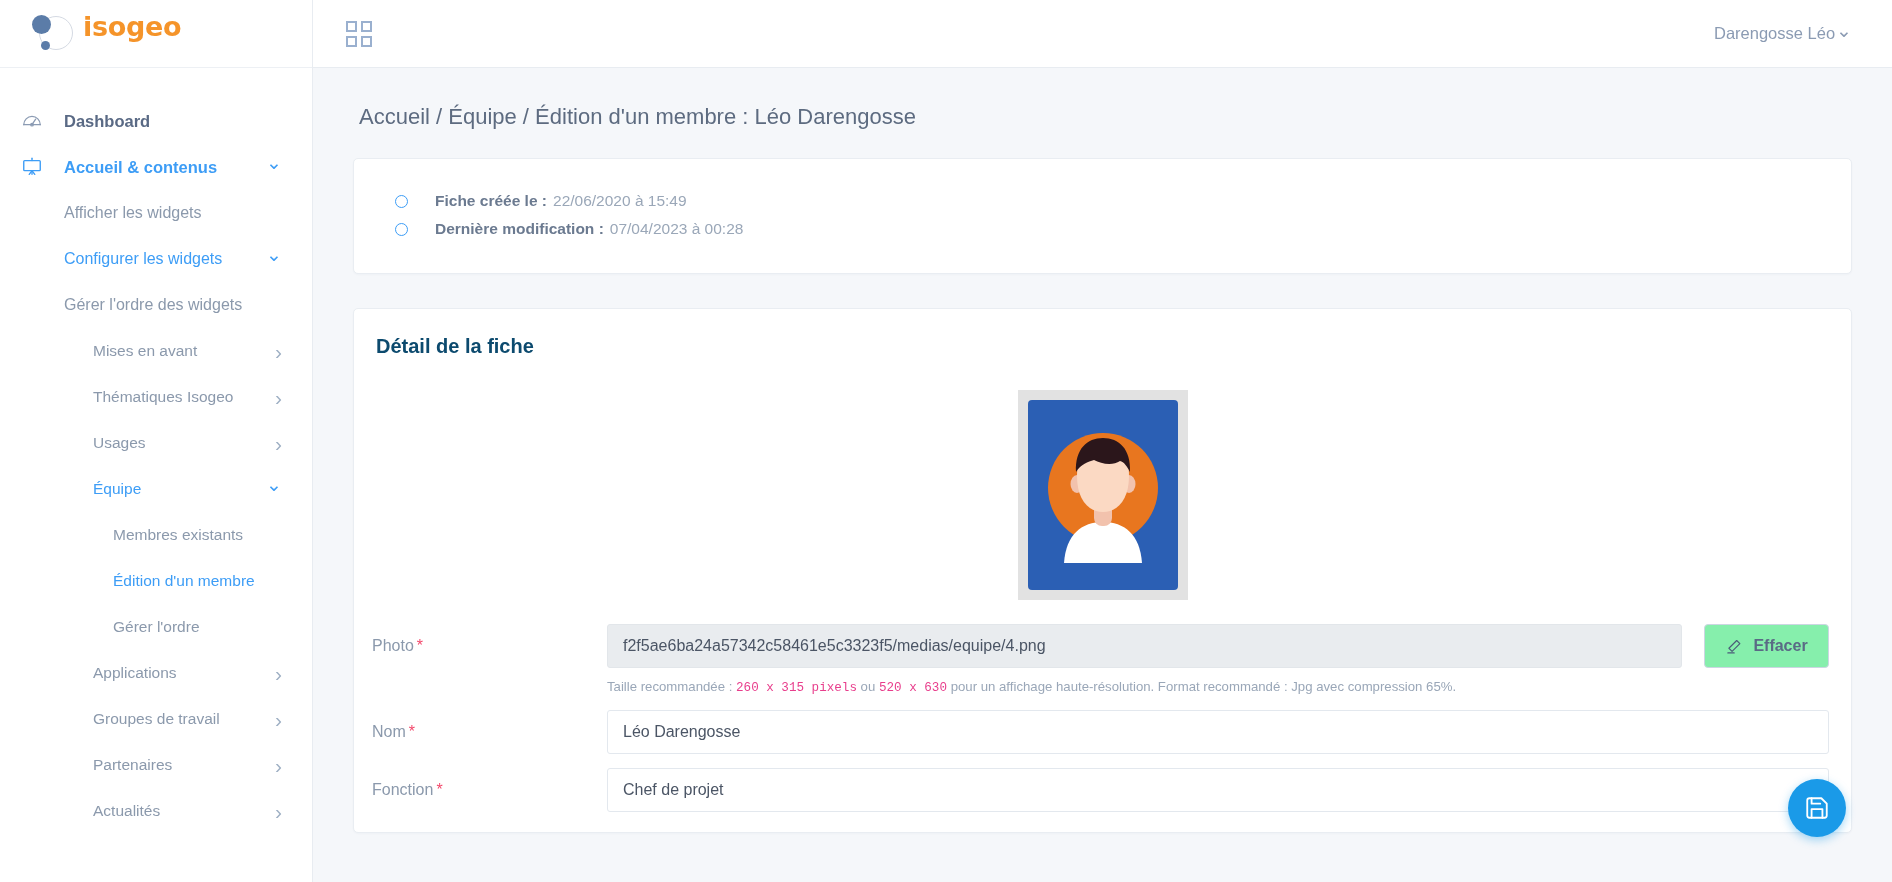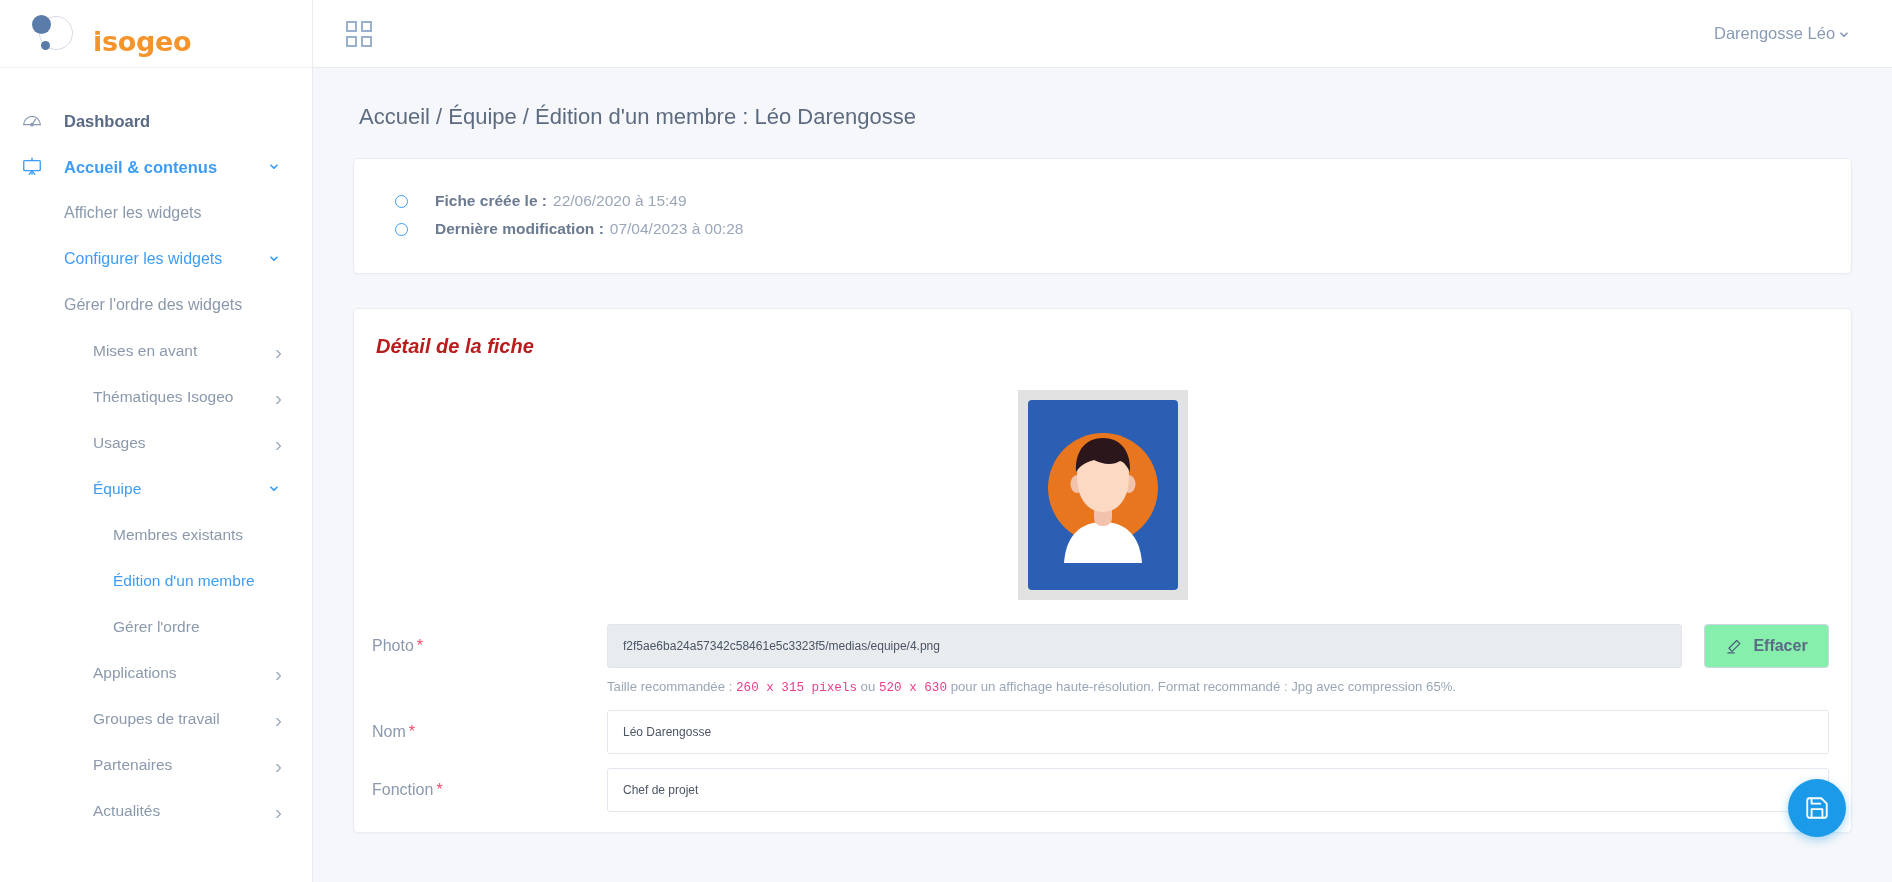--- a/index.html
+++ b/index.html
@@ -25,21 +25,21 @@
     position: relative;
     overflow: hidden;
   }
   .brand {
     height: 68px;
     display: flex;
     align-items: center;
     padding-left: 30px;
     border-bottom: 1px solid #edf0f4;
   }
-  .logo-wrap { display: flex; align-items: flex-end; gap: 20px; }
+  .logo-wrap { display: flex; align-items: flex-start; gap: 10px; }
   .logo-mark { width: 46px; height: 46px; position: relative; }
   .logo-ring {
     position: absolute; left: 9px; top: 5px;
     width: 34px; height: 34px; border-radius: 50%;
     border: 1.6px solid #d5dae3;
   }
   .logo-dot-big {
     position: absolute; left: 2px; top: 4px;
     width: 19px; height: 19px; border-radius: 50%;
     background: #5b7ca8;
@@ -117,42 +117,42 @@
   .info-row { display: flex; align-items: center; padding: 5px 0 5px 41px; font-size: 15.5px; }
   .circle-icon {
     width: 13px; height: 13px; border-radius: 50%;
     border: 1.7px solid #3d9df6; margin-right: 27px; flex: none;
   }
   .info-label { font-weight: bold; color: #6b7a90; margin-right: 6px; }
   .info-value { color: #9aa7b8; }
 
   .card.detail { padding: 0 0 20px 0; }
   .detail-title {
-    font-size: 20px; color: #b91c1c; padding: 26px 0 0 22px; font-style: italic;
+    font-size: 20px; color: #0c4a6e; padding: 26px 0 0 22px;
   }
 
   .photo-preview-wrap { display: flex; justify-content: center; padding: 32px 0 10px 0; }
   .photo-frame {
     width: 170px; height: 210px; background: #e2e2e2;
     padding: 10px; display: flex; align-items: center; justify-content: center;
   }
   .avatar-svg { display: block; }
 
   .form-row { display: flex; align-items: flex-start; padding: 14px 0 0 0; }
   .form-label {
     width: 253px; min-width: 253px; padding-left: 18px;
     font-size: 16px; color: #8b99ac; padding-top: 13px;
   }
   .req { color: #f3486b; margin-left: 3px; }
   .form-control { flex: 1; padding-right: 22px; }
   .field-line { display: flex; align-items: flex-start; gap: 22px; }
   .input {
     flex: 1; height: 44px; border: 1px solid #e3e8ee; border-radius: 3px;
     background: #fff; display: flex; align-items: center;
-    padding: 0 15px; font-size: 12px; color: #4b5565;
+    padding: 0 15px; font-size: 16px; color: #4b5565;
   }
   .input.readonly { background: #e9ecef; border-color: #e2e6ea; color: #4b5565; }
   .btn-erase {
     width: 125px; height: 44px; border: 1px solid #ccd6e2; border-radius: 4px;
     background: #86efac; display: flex; align-items: center; justify-content: center;
     gap: 11px; font-size: 16px; font-weight: bold; color: #5a6a85; cursor: pointer;
   }
   .helper {
     font-size: 13.2px; color: #9aa7b8; padding-top: 10px; line-height: 1.3;
   }

